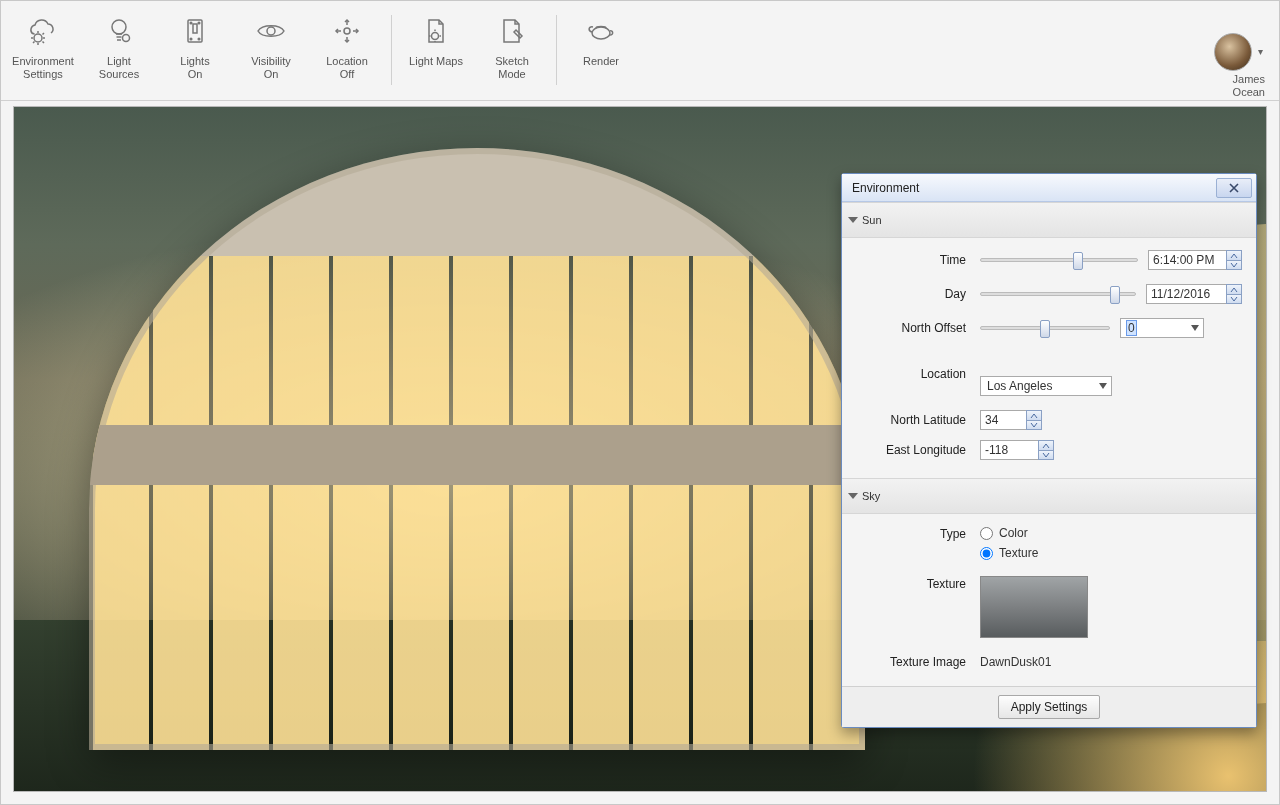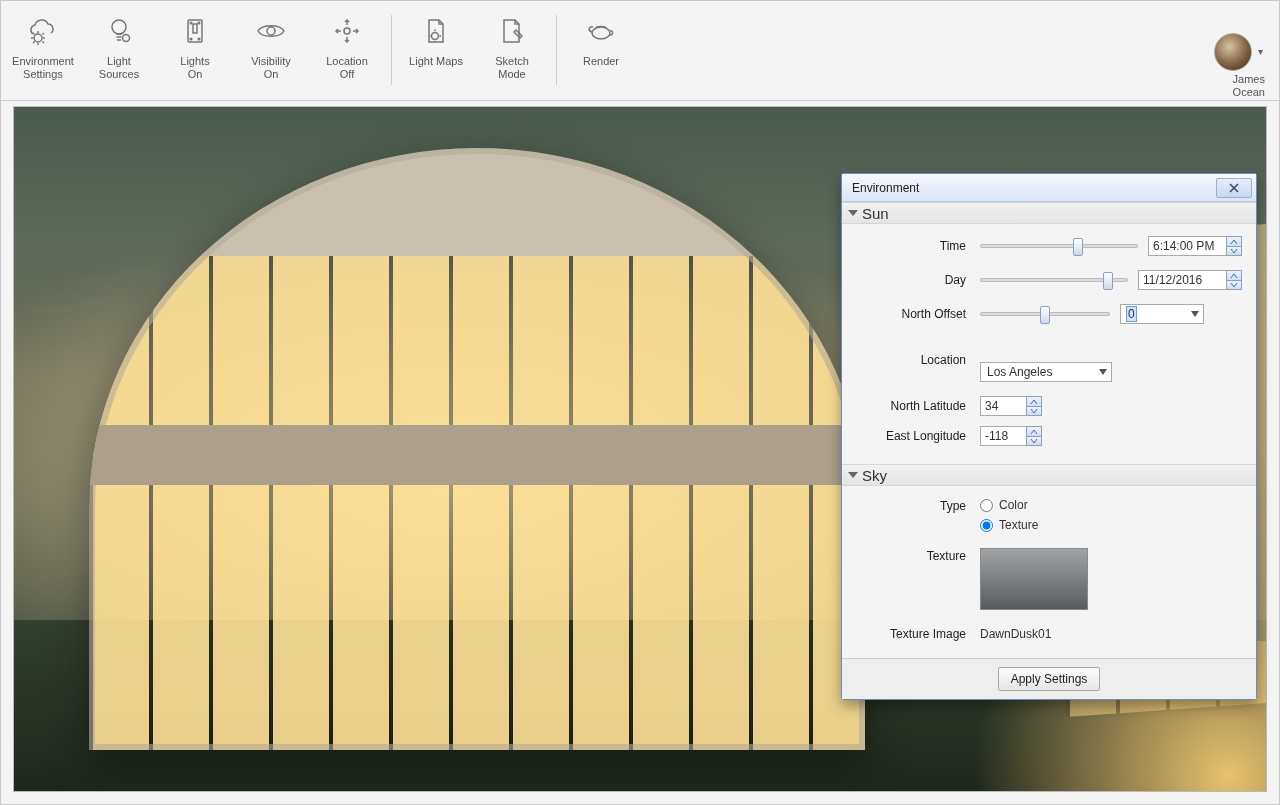--- a/index.html
+++ b/index.html
@@ -113,27 +113,27 @@
   }
   .panel-title { flex:1; color:#222; }
   .panel-close {
     width: 36px; height: 20px;
     background: linear-gradient(#e9eef8,#c8d6ef);
     border:1px solid #9ab0d4; border-radius:2px;
     display:flex; align-items:center; justify-content:center;
     color:#3a4a6a; cursor:pointer;
   }
   .section-header {
-    height: 22px;
+    height: 36px;
     background: linear-gradient(#f2f2f2, #e4e4e4);
     border-top: 1px solid #d6d6d6;
     border-bottom: 1px solid #d6d6d6;
     display:flex; align-items:center;
     padding-left: 6px;
-    color:#333; font-size:15px;
+    color:#333; font-size:11px;
   }
   .section-header .tri { width:0;height:0;border-left:5px solid transparent;border-right:5px solid transparent;border-top:6px solid #666; margin-right:4px;}
   .section-body { padding: 12px 14px 8px 10px; }
   .row { display:flex; align-items:center; margin-bottom: 14px; min-height:20px;}
   .row.tight { margin-bottom: 10px;}
   .row .lbl { width: 128px; text-align:right; padding-right:14px; color:#222; font-size:12px;}
   .slider {
     flex:1; height: 4px; background:#ddd; border:1px solid #bbb; border-radius:2px;
     position:relative; margin-right:10px;
   }
@@ -348,21 +348,21 @@
           </div>
         </div>
       </div>
 
       <div class="row">
         <div class="lbl">Day</div>
         <div class="slider">
             <div class="thumb" style="left:87%"></div>
           </div>
         <div class="spin-field">
-          <div class="field" style="width:88px;">11/12/2016</div>
+          <div class="field" style="width:80px;">11/12/2016</div>
           <div class="spin-btns">
             <div class="sb">
                 <svg width="8" height="6">
                   <path d="M1 5L4 1 7 5" stroke="#4a6aa0" fill="none"></path>
                 </svg>
               </div>
             <div class="sb">
                 <svg width="8" height="6">
                   <path d="M1 1L4 5 7 1" stroke="#4a6aa0" fill="none"></path>
                 </svg>
@@ -405,21 +405,21 @@
                   <path d="M1 1L4 5 7 1" stroke="#4a6aa0" fill="none"></path>
                 </svg>
               </div>
           </div>
         </div>
       </div>
 
       <div class="row tight">
         <div class="lbl">East Longitude</div>
         <div class="spin-field">
-          <div class="field" style="width:46px;text-align:center;">-118</div>
+          <div class="field" style="width:58px;text-align:center;">-118</div>
           <div class="spin-btns">
             <div class="sb">
                 <svg width="8" height="6">
                   <path d="M1 5L4 1 7 5" stroke="#4a6aa0" fill="none"></path>
                 </svg>
               </div>
             <div class="sb">
                 <svg width="8" height="6">
                   <path d="M1 1L4 5 7 1" stroke="#4a6aa0" fill="none"></path>
                 </svg>

